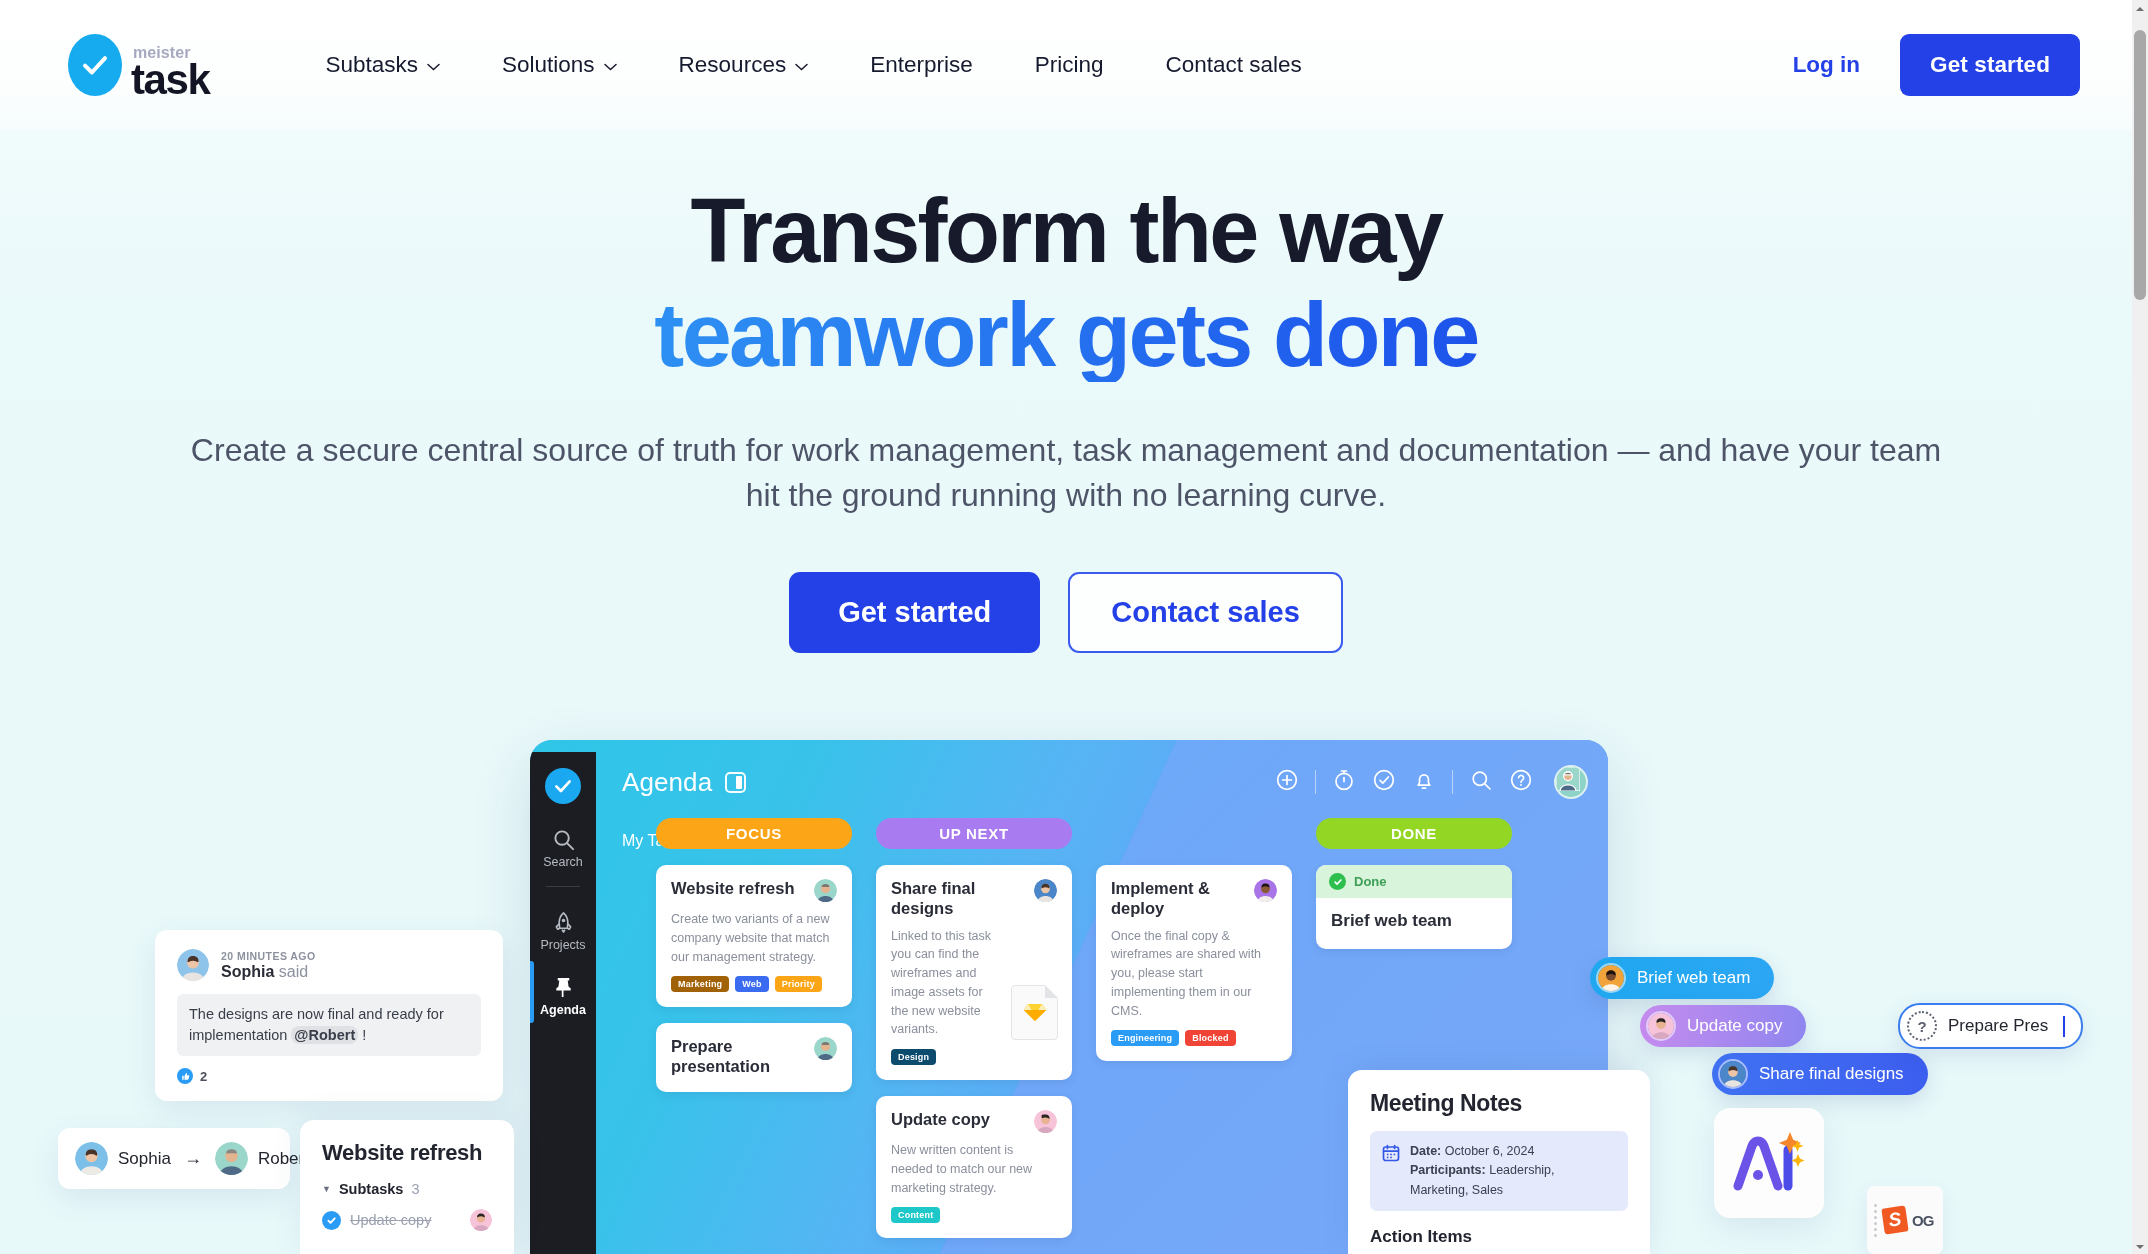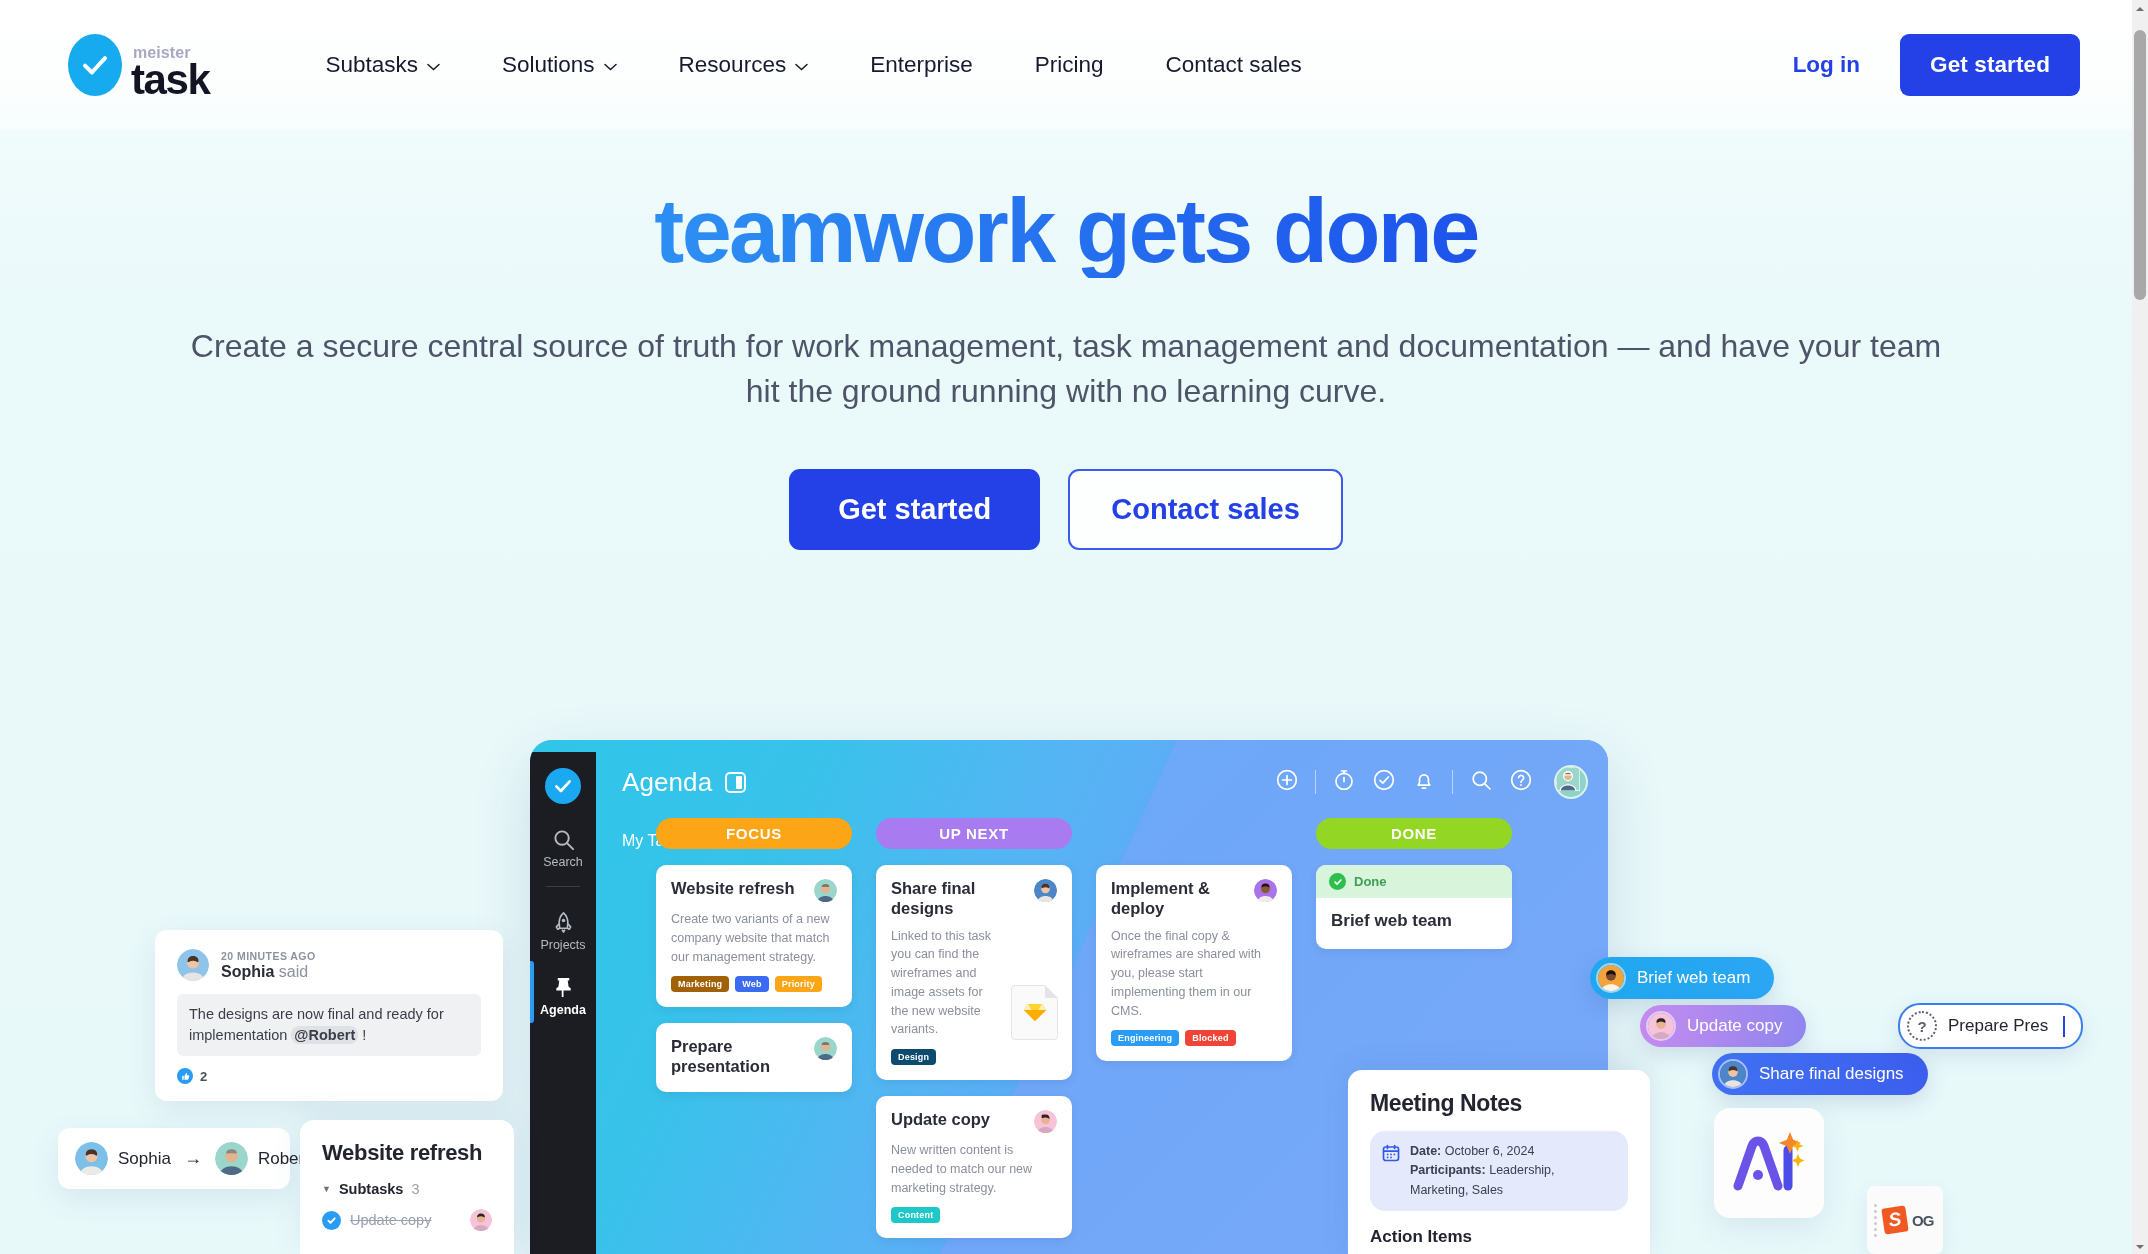--- a/index.html
+++ b/index.html
@@ -275,21 +275,21 @@
   }
   .caret-bar { width:2px; height:21px; background:#2441E8; margin-left:4px; }
 
   .notes-card {
     left: 1348px; top: 1070px; width: 302px;
     background:#fff; border-radius: 14px 14px 0 0; padding: 20px 22px 0;
     box-shadow: 0 -4px 30px rgba(40,75,130,.10);
     height: 184px; overflow:hidden;
   }
   .nc-title { font-size: 23px; font-weight:700; color:#22252F; letter-spacing:-.4px; }
-  .nc-meta { background:#E4E9FB; border-radius:15px; margin-top:14px; padding: 11px 12px; display:flex; gap:10px; }
+  .nc-meta { background:#E4E9FB; border-radius:7px; margin-top:14px; padding: 11px 12px; display:flex; gap:10px; }
   .nc-cal { width:18px; height:18px; flex:none; margin-top:2px; }
   .nc-meta-text { font-size: 12.5px; color:#3C4050; line-height:1.55; }
   .nc-meta-text b { font-weight:700; }
   .nc-sub { font-size:17px; font-weight:700; color:#22252F; margin-top:16px; }
 
   .ai-card {
     left: 1714px; top: 1108px; width: 110px; height: 110px;
     background:#FDFDFD; border-radius: 16px;
     box-shadow: 0 10px 30px rgba(40,75,130,.10);
     display:flex; align-items:center; justify-content:center;
@@ -376,20 +376,21 @@
     </div>
 
     <div class="nav-right">
       <div class="login-link">Log in</div>
       <button class="btn-primary">Get started</button>
     </div>
   </nav>
 
   <section class="hero">
     <h1>
+      <span>Transform the way</span>
       <span class="line2">teamwork gets done</span>
     </h1>
     <p class="hero-sub">Create a secure central source of truth for work management, task management and documentation — and have your team hit the ground running with no learning curve.</p>
     <div class="hero-ctas">
       <button class="cta-filled">Get started</button>
       <button class="cta-outline">Contact sales</button>
     </div>
   </section>
 
   <div class="mock">

